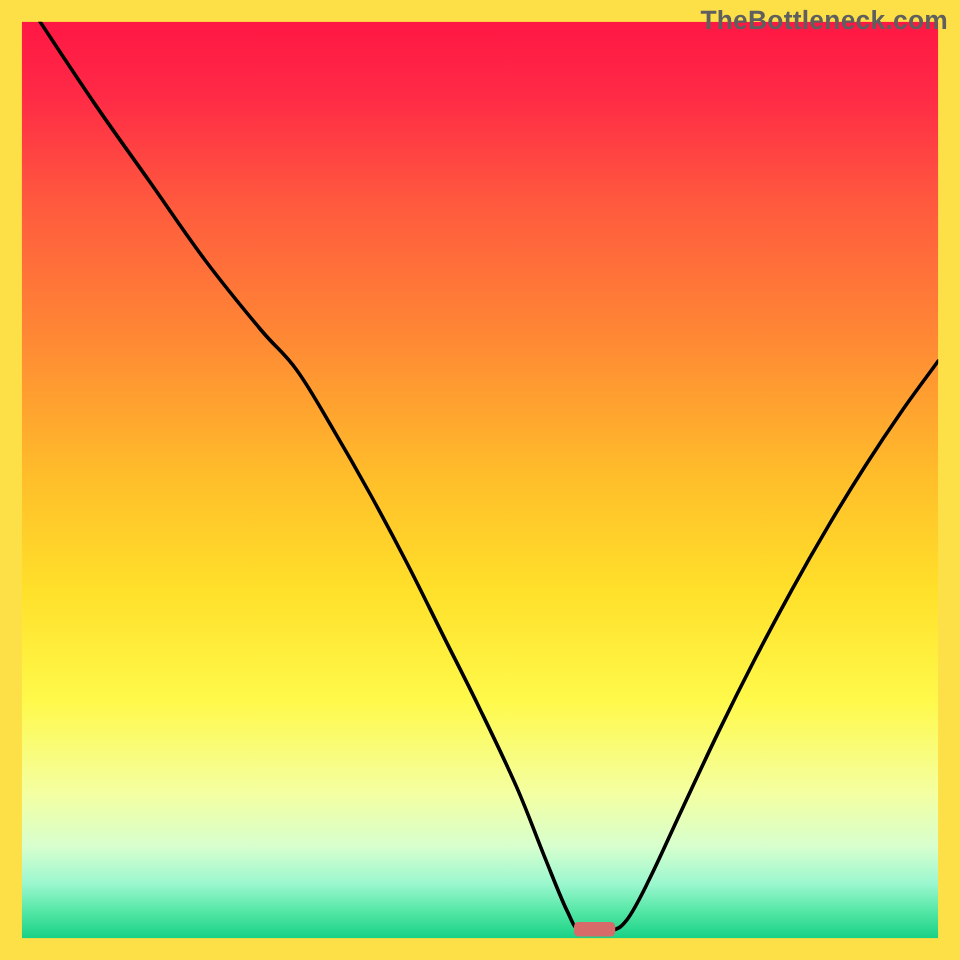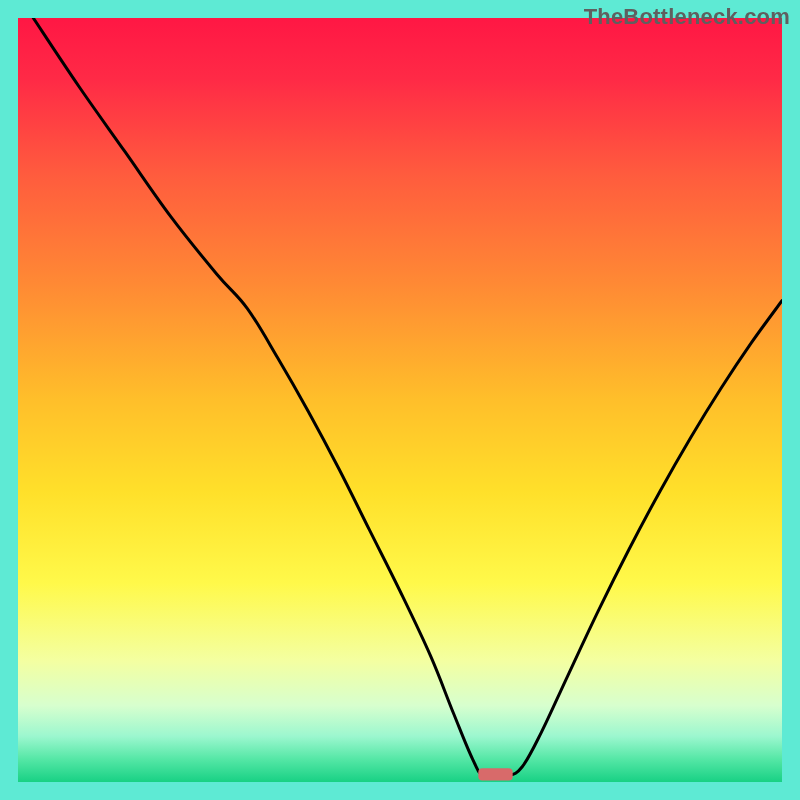--- a/index.html
+++ b/index.html
@@ -8,21 +8,21 @@
     width: 800px;
     height: 800px;
     background: #000;
     overflow: hidden;
     font-family: Arial, Helvetica, sans-serif;
   }
   .frame {
     position: relative;
     width: 800px;
     height: 800px;
-    background: #5eead4;
+    background: #fde047;
   }
   .watermark {
     position: absolute;
     top: 4px;
     right: 10px;
     color: #5f5f5f;
     font-size: 22px;
     font-weight: 600;
     letter-spacing: 0.2px;
     z-index: 5;

